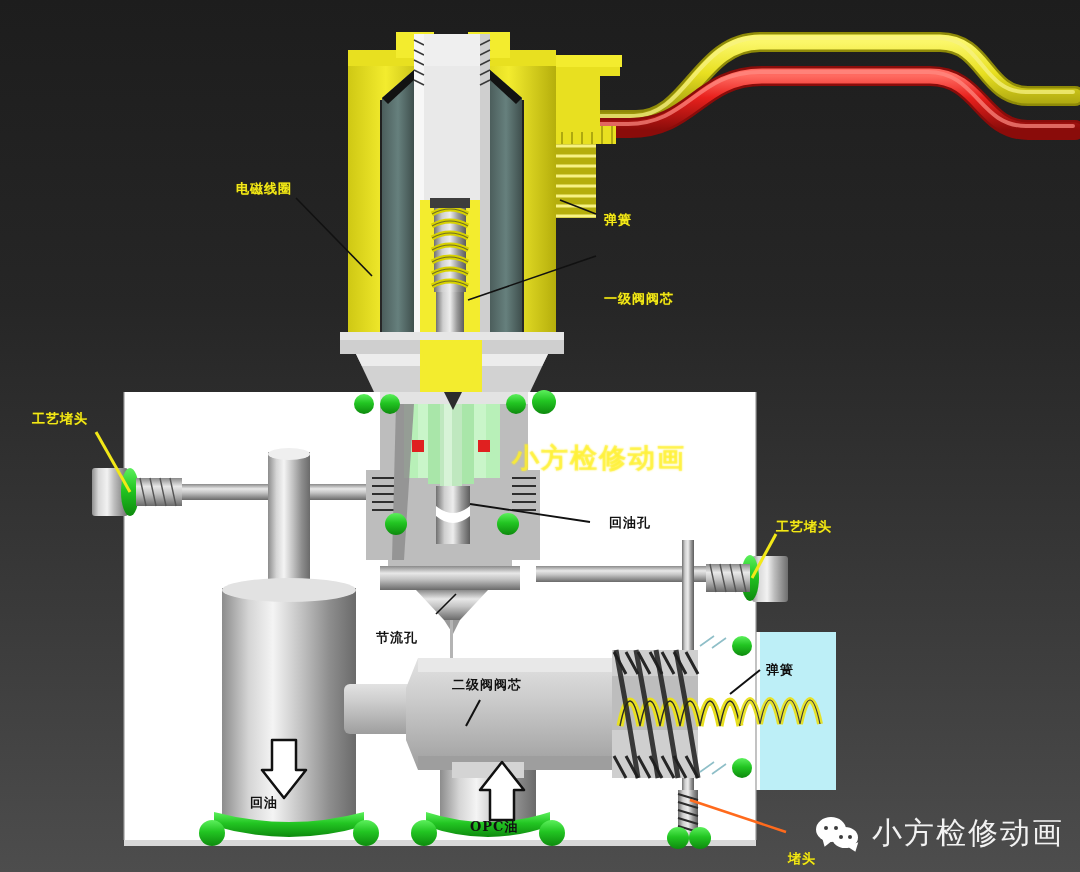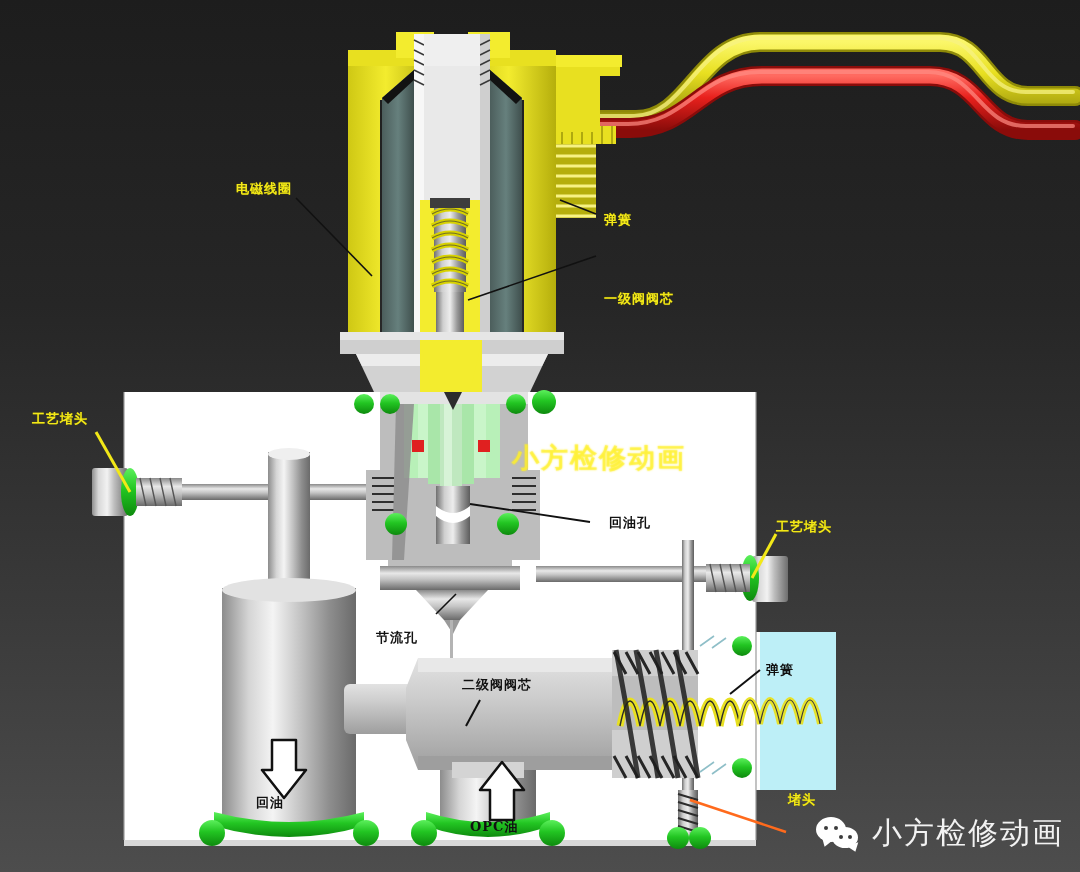--- a/index.html
+++ b/index.html
@@ -388,25 +388,25 @@
     </g>
   </svg>
 
   <div class="lbl lbl-yellow" style="left:236px; top:182px;">电磁线圈</div>
   <div class="lbl lbl-yellow" style="left:604px; top:213px;">弹簧</div>
   <div class="lbl lbl-yellow" style="left:604px; top:248px;margin-top:44px;">一级阀阀芯</div>
   <div class="lbl lbl-yellow" style="left:32px; top:412px;">工艺堵头</div>
   <div class="lbl lbl-yellow" style="left:776px; top:520px;">工艺堵头</div>
   <div class="lbl lbl-black lbl-serif" style="left:609px; top:516px;">回油孔</div>
   <div class="lbl lbl-black lbl-serif" style="left:376px; top:615px;margin-top:16px;">节流孔</div>
-  <div class="lbl lbl-black lbl-serif" style="left:462px; top:678px;">二级阀阀芯</div>
+  <div class="lbl lbl-black lbl-serif" style="left:452px; top:678px;">二级阀阀芯</div>
   <div class="lbl lbl-black lbl-serif" style="left:766px; top:663px;">弹簧</div>
-  <div class="lbl lbl-black lbl-serif" style="left:256px; top:796px;">回油</div>
+  <div class="lbl lbl-black lbl-serif" style="left:250px; top:796px;">回油</div>
   <div class="lbl lbl-black lbl-serif" style="left:470px; top:820px;">OPC油</div>
-  <div class="lbl lbl-yellow" style="left:788px; top:793px;text-align:center;">堵头</div>
+  <div class="lbl lbl-yellow" style="left:788px; top:852px;text-align:center;">堵头</div>
 
   <div class="watermark" style="left:512px; top:440px;">小方检修动画</div>
 
   <div id="brand">
     <span class="wx">
       <span class="b1"></span>
         <span class="t1"></span>
       <span class="b2"></span>
         <span class="t2"></span>
       <span class="e" style="left:8px; top:9px;"></span>

